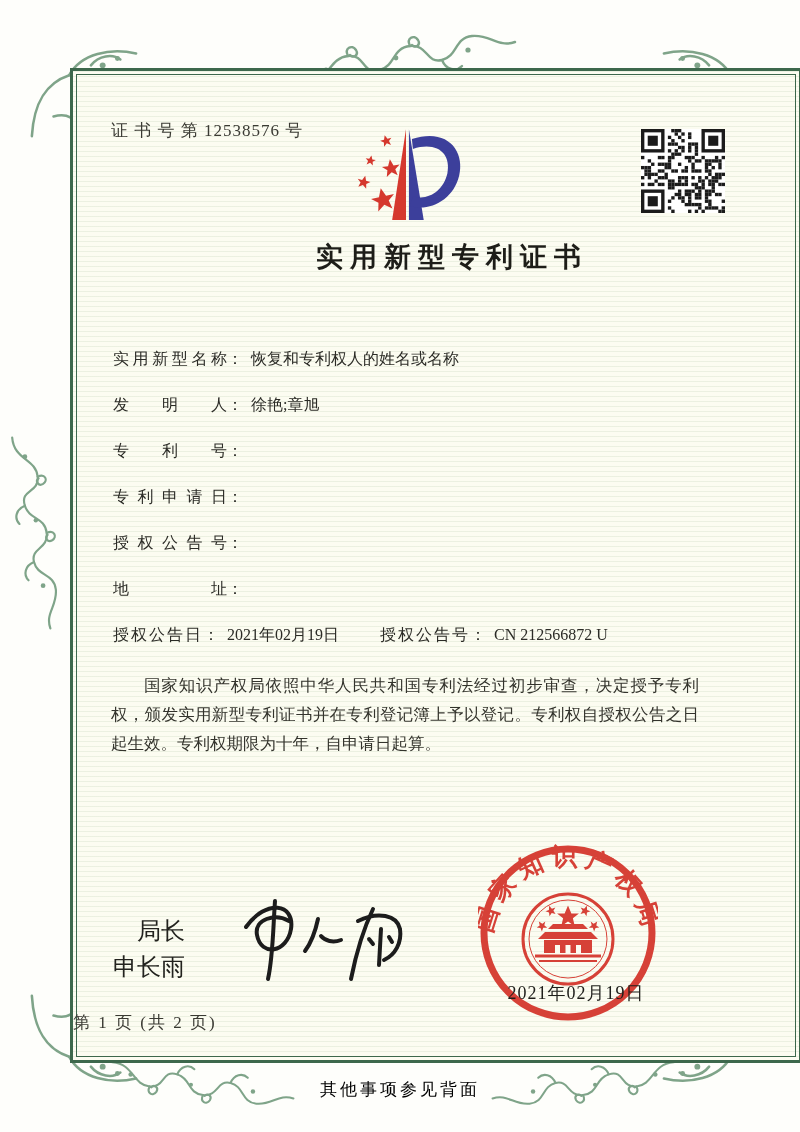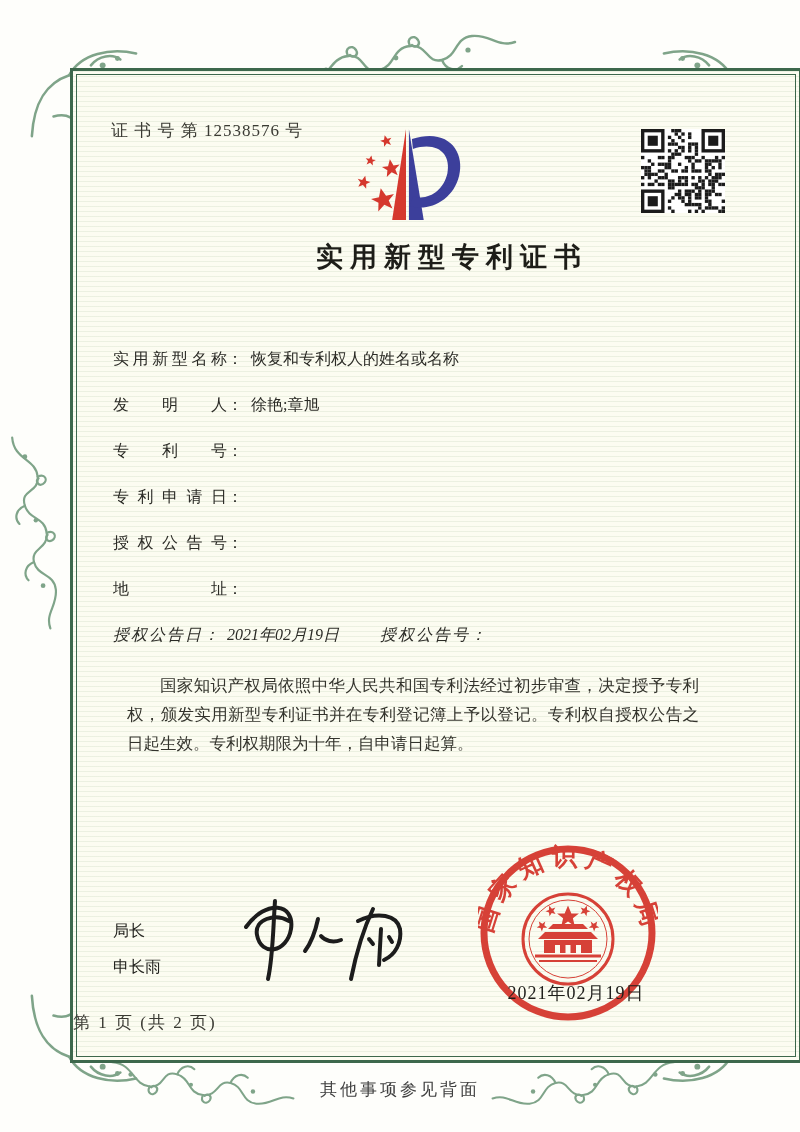--- a/index.html
+++ b/index.html
@@ -32,38 +32,38 @@
   .title{
     position:absolute;left:16px;top:168px;width:100%;text-align:center;
     font-size:27px;font-weight:bold;letter-spacing:7px;color:#1d1d18;
   }
   
   .fields{position:absolute;left:40px;top:272px;width:580px;font-size:16px;}
   .row{display:flex;align-items:flex-start;margin-bottom:15px;line-height:31px;}
   .row-label{display:inline-block;width:114px;text-align:justify;text-align-last:justify;flex:0 0 114px;}
   .row-colon{flex:0 0 auto;margin-right:8px;}
   .row-value{max-width:430px;}
-  .grant-pair{display:flex;font-style:italic;}
+  .grant-pair{display:flex;}
   .grant-pair + .grant-pair{margin-left:41px;}
   .grant-pair .g-label{letter-spacing:2px;}
   
   .paras{position:absolute;left:38px;top:600px;width:588px;font-size:16.5px;line-height:29px;text-align:justify;color:#33332c;}
-  .paras p{margin:0 0 4px 16px;text-indent:2em;}
-  
-  .signer{position:absolute;left:40px;top:842px;font-size:16px;line-height:36px;color:#22221e;}
+  .paras p{margin:0 0 4px 0;text-indent:2em;}
+  
+  .signer{position:absolute;left:40px;top:842px;font-size:24px;line-height:36px;color:#22221e;text-align:right;}
   .signature{position:absolute;left:148px;top:818px;width:210px;height:100px;}
   
   .seal{position:absolute;left:405px;top:772px;width:180px;height:180px;opacity:0.95;}
   .seal-date{
     position:absolute;left:408px;top:910px;width:190px;text-align:center;
     font-size:18px;color:#1e1e1a;letter-spacing:1px;
   }
   
   .page-footer{position:absolute;left:0;top:940px;width:100%;text-align:left;font-size:17px;letter-spacing:2px;color:#3a3a33;}
-  .back-note{position:absolute;left:0;top:1078px;width:100%;text-align:center;font-size:17px;letter-spacing:3px;color:#404040;}
+  .back-note{position:absolute;left:0;top:1078px;width:100%;text-align:center;font-size:17px;letter-spacing:3px;color:#000000;}
 </style>
 </head>
 <body>
 
 <svg width="0" height="0" style="position:absolute" aria-hidden="true">
   <defs>
     <polygon id="star5" points="0,-10 2.94,-3.09 9.51,-3.09 4.26,1.18 5.88,8.09 0,3.82 -5.88,8.09 -4.26,1.18 -9.51,-3.09 -2.94,-3.09"></polygon>
     <g id="flourish" fill="none" stroke="currentColor" stroke-width="2.4" stroke-linecap="round">
       <path d="M5 60 C30 58 28 34 48 32 C66 30 62 52 80 46 C96 41 92 24 110 22 C128 20 126 40 142 36 C158 32 154 14 172 12 C190 10 198 24 215 18"></path>
       <path d="M48 32 C44 24 52 20 56 26 C59 31 53 35 50 31"></path>
@@ -388,20 +388,21 @@
       <span class="grant-pair">
         <span class="g-label">授权公告日</span>
           <span>：</span>
           <span class="row-colon"></span>
           <span>2021年02月19日</span>
       </span>
       <span class="grant-pair">
         <span class="g-label">授权公告号</span>
           <span>：</span>
           <span class="row-colon"></span>
+          <span>CN 212566872 U</span>
       </span>
     </div>
   </div>
 
   <div class="paras">
     <p>国家知识产权局依照中华人民共和国专利法经过初步审查，决定授予专利权，颁发实用新型专利证书并在专利登记簿上予以登记。专利权自授权公告之日起生效。专利权期限为十年，自申请日起算。</p>
   </div>
 
   <div class="signer">
     <div>局长</div>

